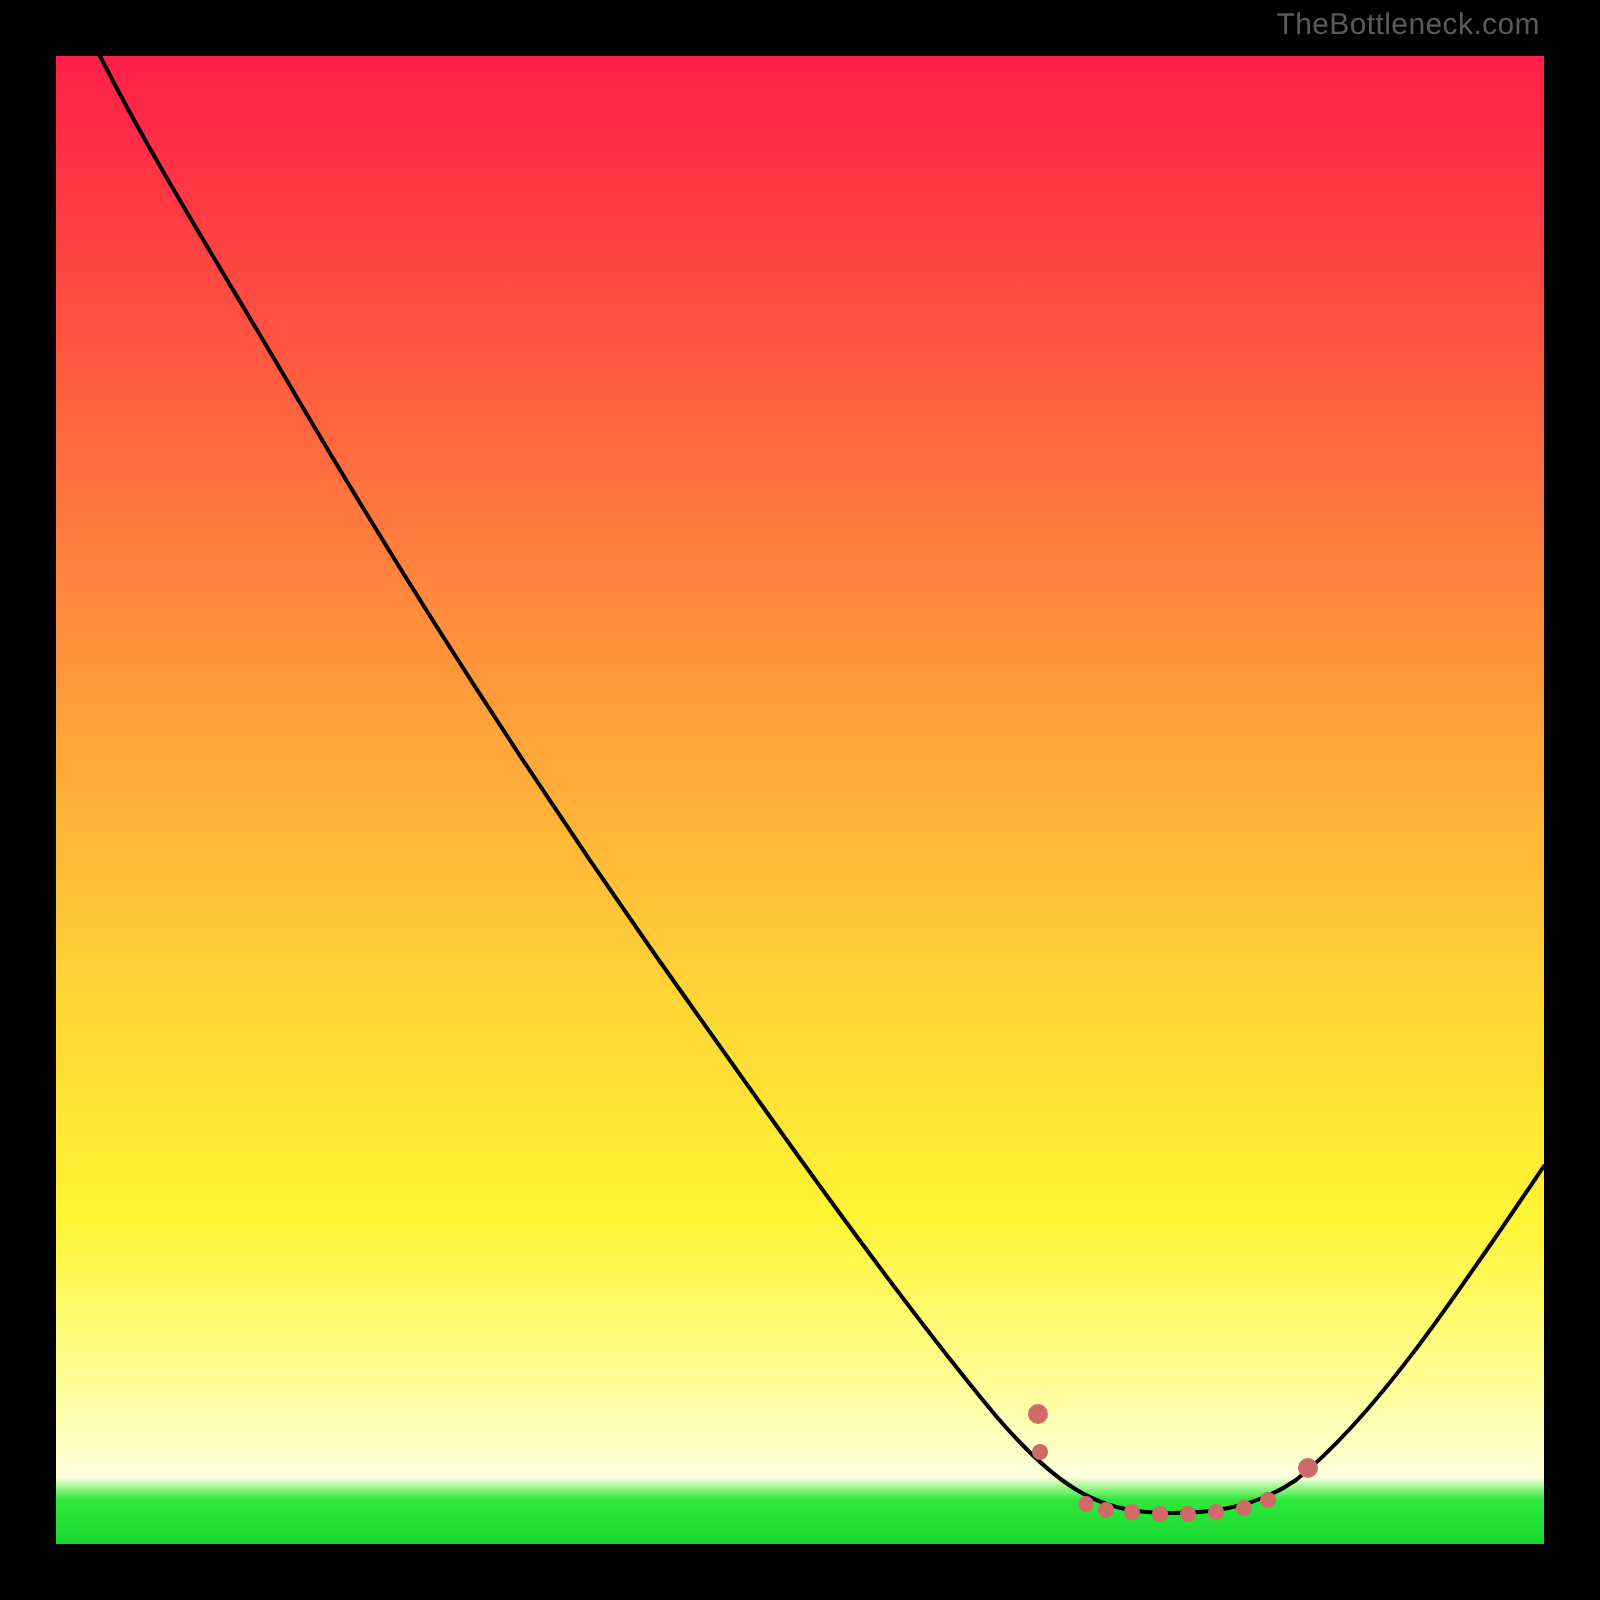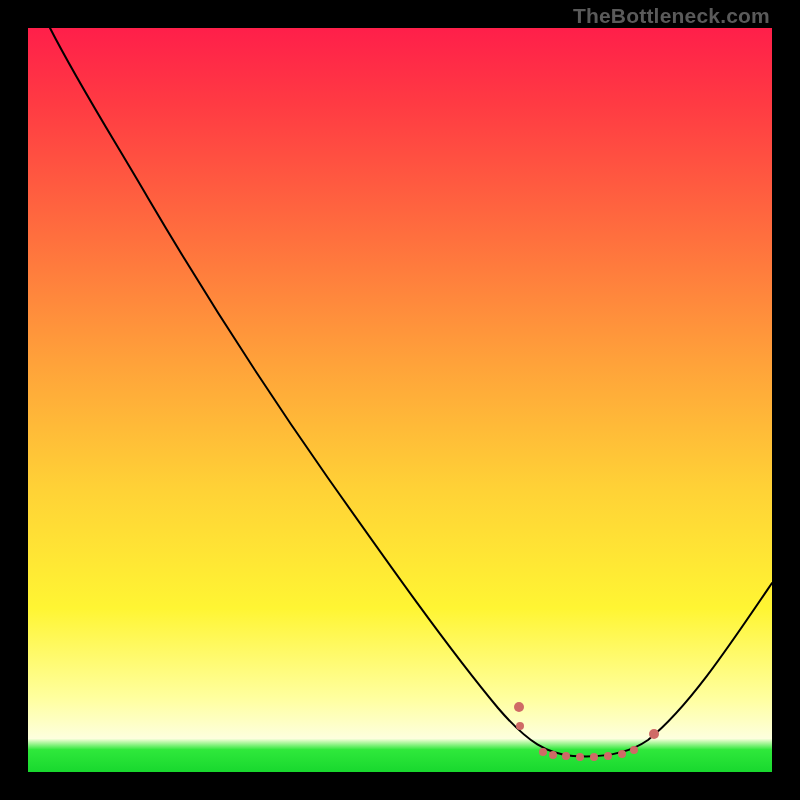--- a/index.html
+++ b/index.html
@@ -38,22 +38,22 @@
       #fdffde 95.5%,
       #2fe83b 97%,
       #18d82e 100%
     );
   }
   .watermark {
     position: absolute;
     top: 4px;
     right: 30px;
     color: #5a5a5a;
-    font-size: 21px;
-    font-weight: 700;
+    font-size: 15px;
+    font-weight: 400;
     letter-spacing: 0.2px;
   }
   svg.curve {
     position: absolute;
     left: 0;
     top: 0;
     width: 744px;
     height: 744px;
     overflow: visible;
   }

